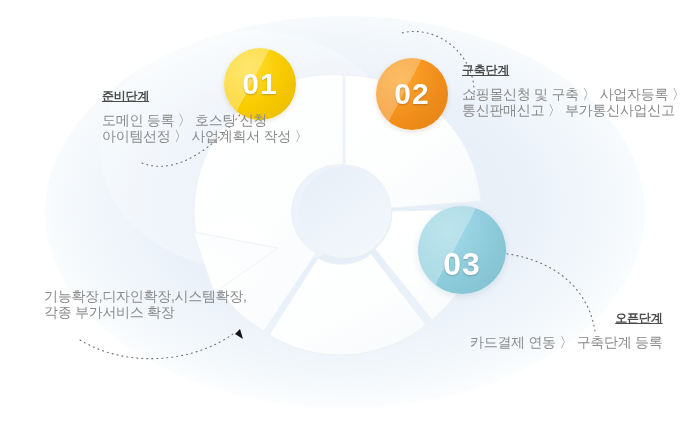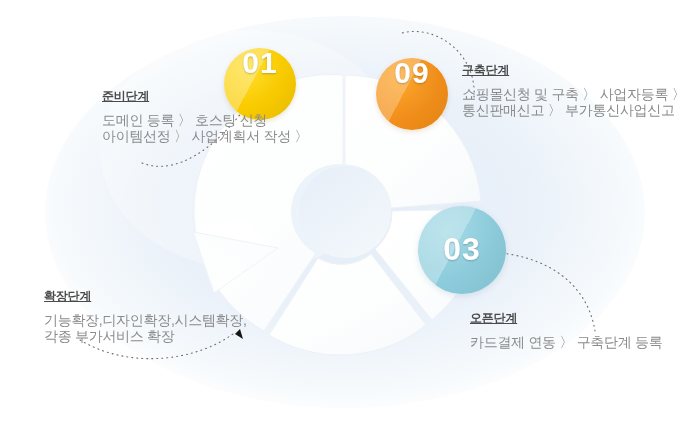--- a/index.html
+++ b/index.html
@@ -24,21 +24,21 @@
     left: 0;
     top: 0;
     width: 690px;
     height: 425px;
   }
 
   .step-circle {
     position: absolute;
     border-radius: 50%;
     display: flex;
-    align-items: flex-start;
+    align-items: center;
     justify-content: center;
   }
 
   .step-circle .num {
     font-size: 30px;
     font-weight: bold;
     color: #ffffff;
     letter-spacing: 1px;
     text-shadow: 0 1px 2px rgba(0,0,0,0.22);
     user-select: none;
@@ -95,21 +95,21 @@
   .step-label .desc-line {
     font-size: 14px;
     color: #8a8a8a;
     line-height: 16px;
     letter-spacing: -0.3px;
     white-space: nowrap;
   }
 
   .label-01 { left: 62px; top: 88px; margin-left: 40px; }
   .label-02 { left: 462px; top: 62px; }
-  .label-03 { left: 470px; top: 310px; }
+  .label-03 { left: 470px; top: 310px; text-align: right; }
   .label-04 { left: 44px; top: 288px; }
 </style>
 </head>
 <body>
 
 <div id="diagram-root">
 
   <svg id="bg-svg" viewBox="0 0 690 425">
     <defs>
       <radialGradient id="bgGrad" cx="50%" cy="48%" r="56%">
@@ -168,21 +168,21 @@
       <path d="M 405 70 L 414 77 L 403 80 Z"></path>
       <path d="M 485 248 L 479 252 L 485 257 Z"></path>
       <path d="M 240 329 L 243 339 L 235 334 Z"></path>
     </g>
   </svg>
 
   <div class="step-circle circle-01">
     <span class="num">01</span>
   </div>
   <div class="step-circle circle-02">
-    <span class="num">09</span>
+    <span class="num">02</span>
   </div>
   <div class="step-circle circle-03">
     <span class="num">03</span>
   </div>
 
   <div class="step-label label-01">
     <div class="heading">준비단계</div>
     <div class="desc-line">도메인 등록 〉 호스팅 신청</div>
     <div class="desc-line">아이템선정 〉 사업계획서 작성 〉</div>
   </div>
@@ -192,18 +192,17 @@
     <div class="desc-line">쇼핑몰신청 및 구축 〉 사업자등록 〉</div>
     <div class="desc-line">통신판매신고 〉 부가통신사업신고</div>
   </div>
 
   <div class="step-label label-03">
     <div class="heading">오픈단계</div>
     <div class="desc-line">카드결제 연동 〉 구축단계 등록</div>
   </div>
 
   <div class="step-label label-04">
-    <div class="heading">확장단계</div>
     <div class="desc-line">기능확장,디자인확장,시스템확장,</div>
     <div class="desc-line">각종 부가서비스 확장</div>
   </div>
 
 </div>
 
 </body></html>

